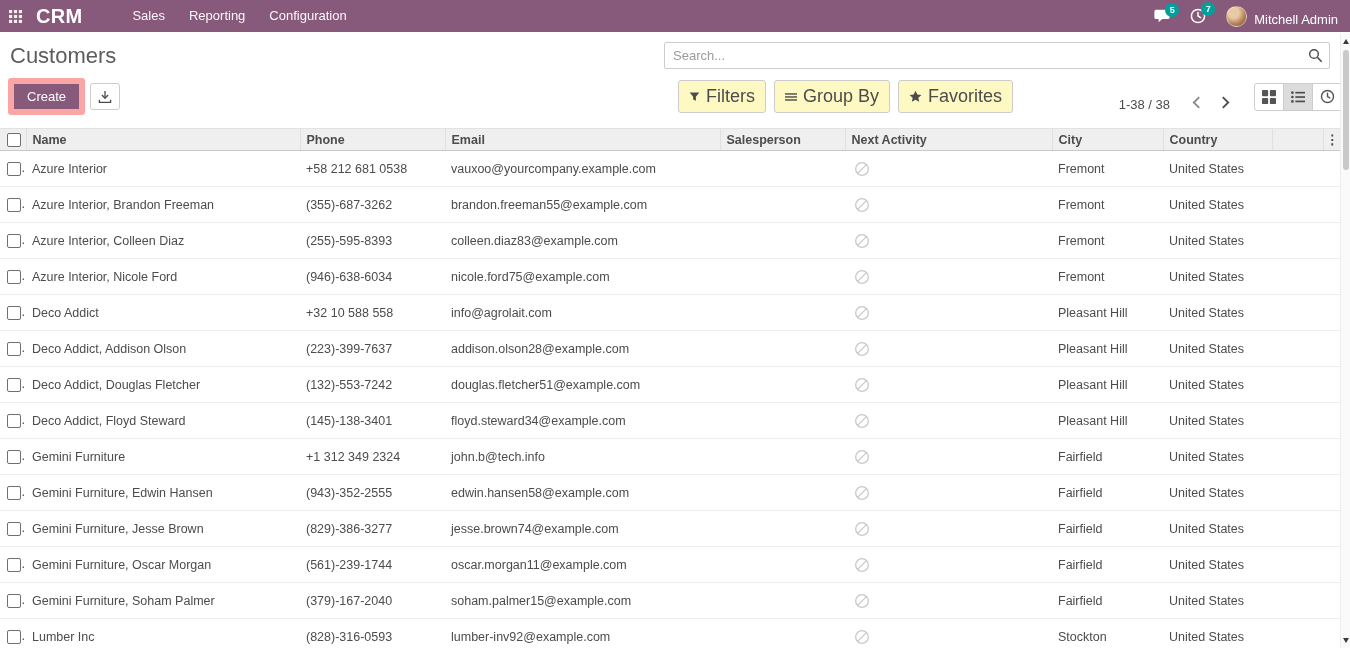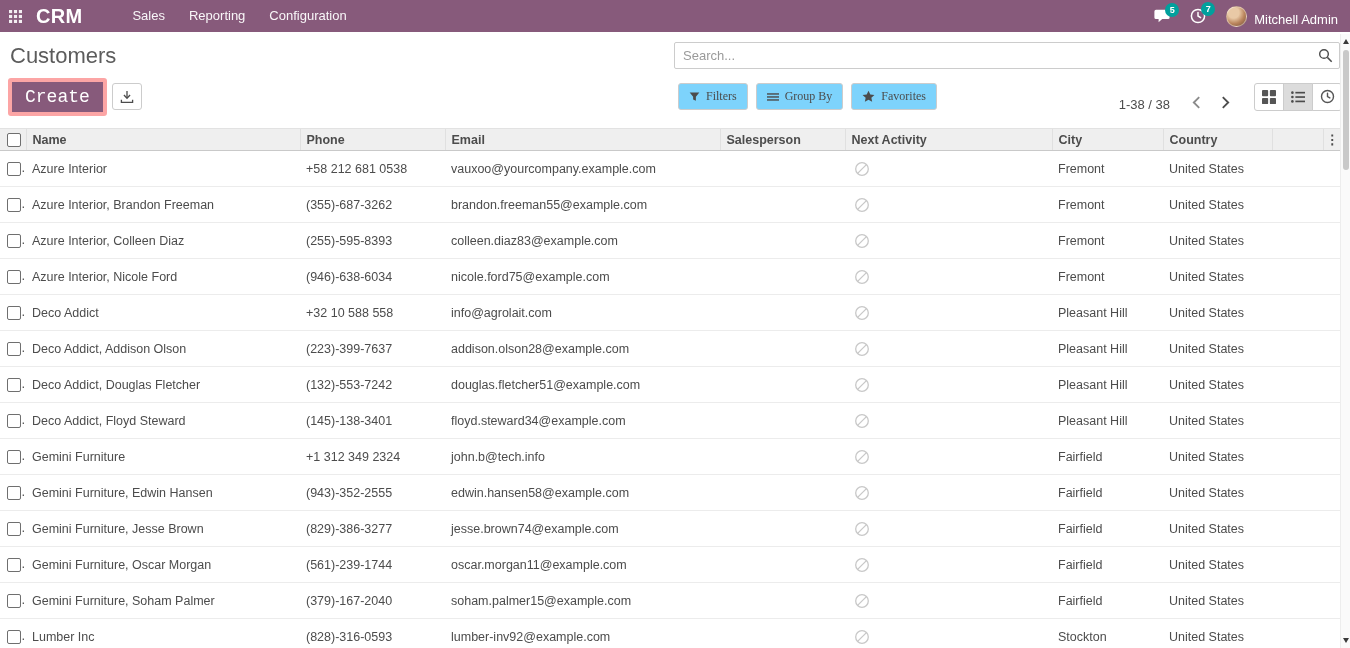--- a/index.html
+++ b/index.html
@@ -17,32 +17,32 @@
   .badge { position:absolute; top:-6px; right:-9px; background:#00A09D; color:#fff; font-size:9px;
     min-width:14px; height:14px; line-height:14px; border-radius:8px; text-align:center; padding:0 2px; font-weight:bold; }
   .user { display:flex; align-items:flex-end; gap:7px; cursor:pointer; }
   .avatar { width:21px; height:21px; border-radius:50%; display:inline-block;
     background:radial-gradient(circle at 35% 30%, #e9c9a6 0 30%, #b9845c 60%, #6e4a33 100%); border:1px solid rgba(255,255,255,.4); }
   .user-name { font-size:13px; }
 
   
   .bc-row { display:flex; align-items:center; justify-content:space-between; padding:10px 8px 6px 8px; }
   .page-title { font-size:22px; color:#5c5c5c; padding-left:2px; }
-  .search-box { position:relative; width:666px; margin-right:2px; }
+  .search-box { position:relative; width:666px; margin-right:12px; }
   .search-box input { width:100%; height:27px; border:1px solid #ccc; border-radius:2px; padding:0 28px 0 8px;
     font-size:13px; font-family:"Liberation Sans", sans-serif; color:#4c4c4c; outline:none; }
   .search-box input::placeholder { color:#9a9a9a; }
   .search-icon { position:absolute; right:7px; top:6px; cursor:pointer; }
 
   
   .ctrl-row { position:relative; display:flex; align-items:center; padding:2px 8px 12px 8px; }
-  .btn { background:#7dd3fc; border:1px solid #ccc; border-radius:3px; font-size:12px; color:#4c4c4c;
-    padding:5px 10px; cursor:pointer; display:inline-flex; align-items:center; gap:6px; font-family:Liberation Serif, serif; }
-  .btn-primary { background:#875A7B; border:4px solid #fca5a5; color:#fff; border-radius:3px;
-    font-size:18px; padding:5px 13px; cursor:pointer; font-family:Liberation Mono, monospace; }
+  .btn { background:#fef9c3; border:1px solid #ccc; border-radius:3px; font-size:18px; color:#4c4c4c;
+    padding:5px 10px; cursor:pointer; display:inline-flex; align-items:center; gap:6px; font-family:Liberation Sans, sans-serif; }
+  .btn-primary { background:#875A7B; border:6px solid #fca5a5; color:#fff; border-radius:3px;
+    font-size:13px; padding:5px 13px; cursor:pointer; font-family:Liberation Sans, sans-serif; }
   .btn-icon { background:#fff; border:1px solid #ccc; border-radius:3px; width:30px; height:27px;
     margin-left:5px; cursor:pointer; display:inline-flex; align-items:center; justify-content:center; }
   .filter-group { position:absolute; left:678px; display:flex; gap:8px; }
   .pager { margin-left:auto; display:flex; align-items:center; gap:4px;margin-top:15px; }
   .pager-text { font-size:13px; margin-right:10px; }
   .pager-btn { background:transparent; border:none; cursor:pointer; padding:4px 8px; }
   .view-switcher { display:flex; margin-left:16px; }
   .view-switcher button { width:30px; height:28px; background:#fff; border:1px solid #ccc; cursor:pointer;
     display:inline-flex; align-items:center; justify-content:center; margin-left:-1px; }
   .view-switcher button:first-child { border-radius:3px 0 0 3px; margin-left:0; }

